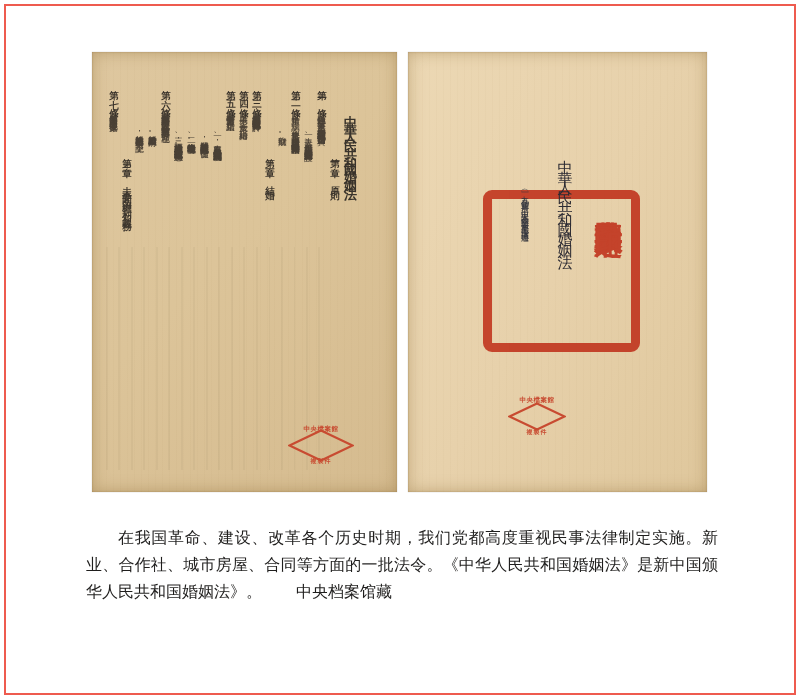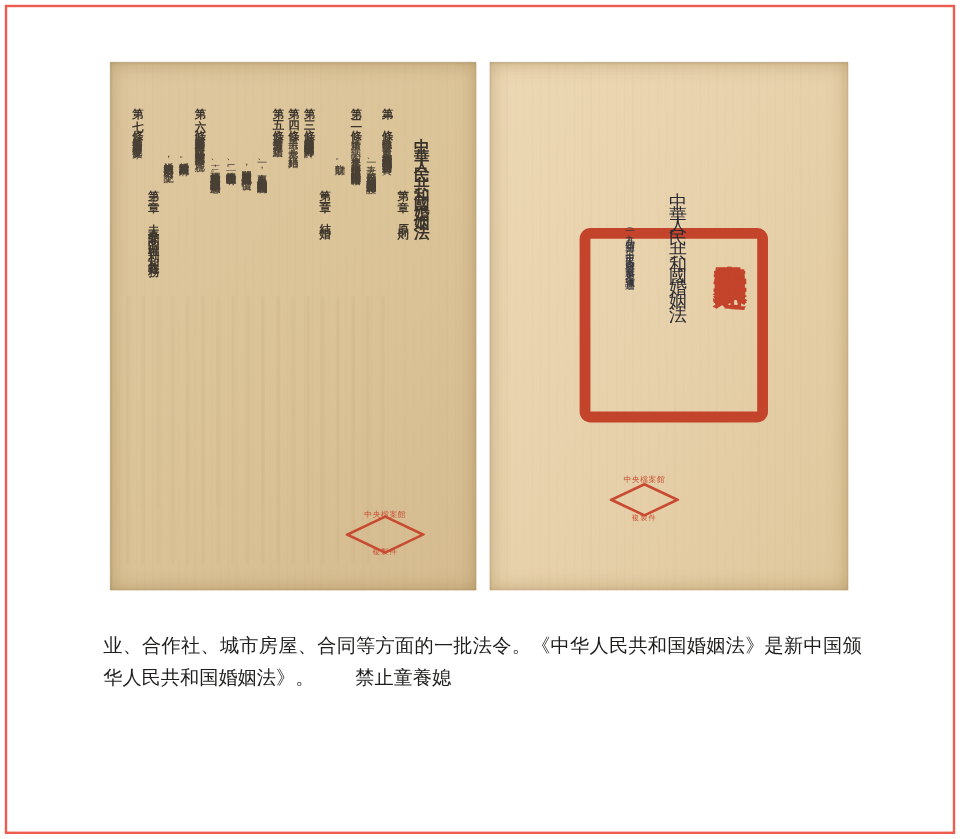--- a/index.html
+++ b/index.html
@@ -31,21 +31,21 @@
   .col.chapter { padding-top:99px; font-size:9.5px; letter-spacing:4.5px; font-weight:600; color:#3d362d; }
   .col.article { padding-top:31px; }
   .col.cont, .col.item { padding-top:79px; }
   .col.subcont { padding-top:87px; }
   .art-no { font-size:9.5px; letter-spacing:9px; font-weight:700; color:#3a332b; }
 
   
   .stamp { position:absolute; z-index:5; }
   .stamp svg { position:absolute; inset:0; width:100%; height:100%; }
   .stamp-rows { position:absolute; inset:0; display:flex; flex-direction:column; align-items:center; justify-content:center;
-    color:#c84b31; font-weight:400; line-height:1.15; font-family:"DejaVu Serif", serif;gap:24px; }
+    color:#c84b31; font-weight:700; line-height:1.15; font-family:"DejaVu Serif", serif;gap:24px; }
   .stamp-rows .r1 { font-size:6.5px; letter-spacing:.5px; }
   .stamp-rows .r2 { font-size:6px;  letter-spacing:1px; }
   .stamp.on-left  { left:196px; top:377px; width:66px; height:33px; }
   .stamp.on-right { left:100px; top:350px; width:58px; height:29px; }
 
   
   .seal { position:absolute; left:75px; top:138px; width:157px; height:162px;
     border:9px solid #c23b24; border-radius:9px; z-index:2; opacity:.94; }
   .seal-text { width:100%; height:100%; writing-mode:vertical-rl; text-orientation:upright;
     font-size:28px; line-height:46px; letter-spacing:.5px; font-weight:900; color:#c23b24;
@@ -118,17 +118,18 @@
       </svg>
       <div class="stamp-rows">
         <span class="r1">中央檔案館</span>
         <span class="r2">複製件</span>
       </div>
     </div>
   </div>
 
   <div class="caption">
     <div>
+        <div class="cap-line first">在我国革命、建设、改革各个历史时期，我们党都高度重视民事法律制定实施。新</div>
         <div class="cap-line">业、合作社、城市房屋、合同等方面的一批法令。《中华人民共和国婚姻法》是新中国颁</div>
-        <div class="cap-line last">华人民共和国婚姻法》。<span class="credit">禁止童養媳</span></div>
+        <div class="cap-line last">华人民共和国婚姻法》。<span class="credit">中央档案馆藏</span></div>
       </div>
   </div>
 </div>
 
 </body></html>

